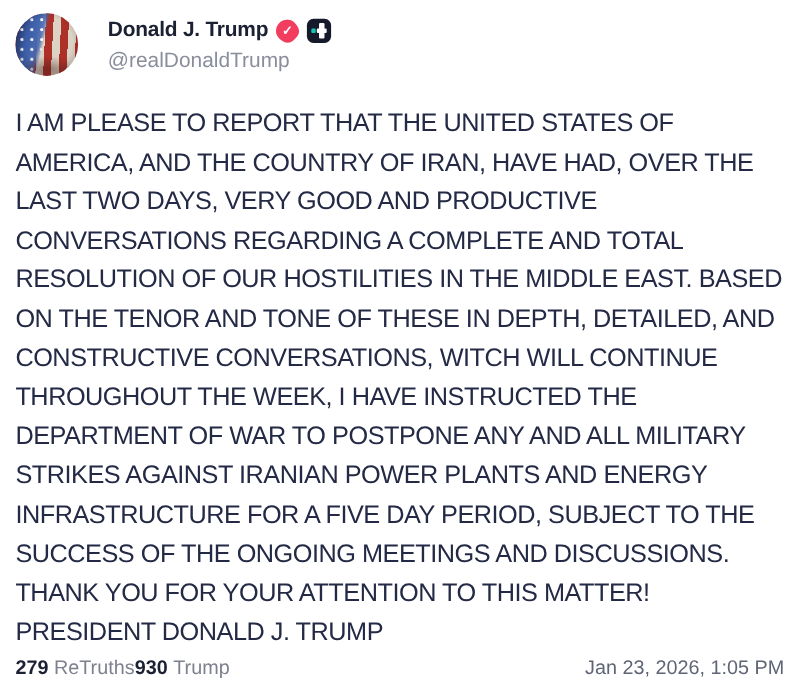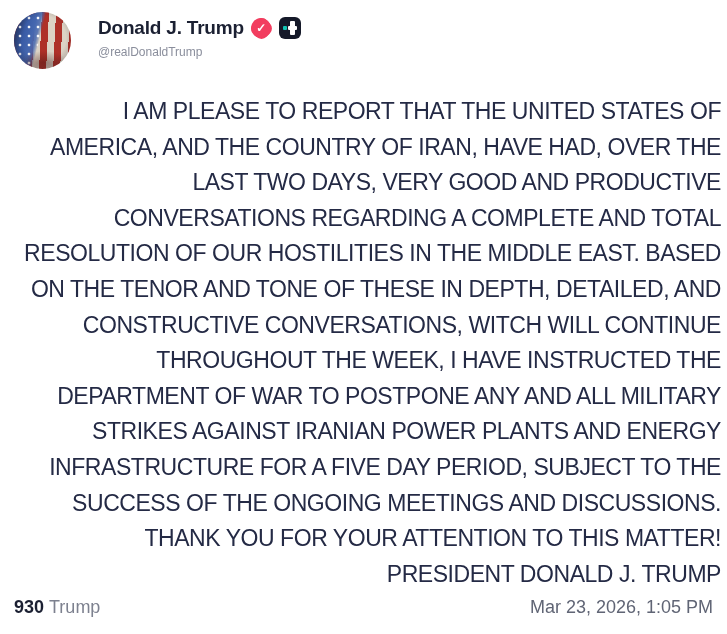--- a/index.html
+++ b/index.html
@@ -51,27 +51,27 @@
   }
 
   .plus-badge {
     position: relative; width: 22px; height: 22px; flex-shrink: 0;
     background: #151929; border-radius: 6px;
   }
   .plus-badge .vbar  { position: absolute; left: 11.5px; top: 4px;  width: 4.6px; height: 14px; background: #ffffff; border-radius: 1px; }
   .plus-badge .hbar  { position: absolute; left: 9.5px;  top: 8.7px; width: 9px;   height: 4.6px; background: #ffffff; border-radius: 1px; }
   .plus-badge .tsq   { position: absolute; left: 4px;    top: 8.7px; width: 4.4px; height: 4.6px; background: #13c5b4; border-radius: 1px; }
 
-  .handle { margin-top: 6px; font-size: 12px; color: #8a8e9c; cursor: pointer; }
+  .handle { margin-top: 6px; font-size: 19px; color: #8a8e9c; cursor: pointer; }
 
   
   .body-text {
     position: absolute; top: 94px; left: 14px; right: 6px;
     font-size: 23px; line-height: 35.6px; letter-spacing: -0.45px;
-    color: #242a45; white-space: pre; overflow: hidden; text-align: right;
+    color: #242a45; white-space: pre; overflow: hidden;
   }
 
   
   .footer {
     position: absolute; left: 14px; right: 14px; top: 597px;
     display: flex; justify-content: space-between; align-items: baseline;
     font-size: 18px;
   }
   .stats { display: flex; align-items: baseline; cursor: pointer; }
   .stat-num { font-weight: 700; color: #1b2032; }
@@ -114,20 +114,24 @@
 DEPARTMENT OF WAR TO POSTPONE ANY AND ALL MILITARY
 STRIKES AGAINST IRANIAN POWER PLANTS AND ENERGY
 INFRASTRUCTURE FOR A FIVE DAY PERIOD, SUBJECT TO THE
 SUCCESS OF THE ONGOING MEETINGS AND DISCUSSIONS.
 THANK YOU FOR YOUR ATTENTION TO THIS MATTER!
 PRESIDENT DONALD J. TRUMP</div>
 
   <div class="footer">
     <div class="stats">
       <span class="stat-group">
+        <span class="stat-num">279</span>
+        <span class="stat-label">ReTruths</span>
+      </span>
+      <span class="stat-group">
         <span class="stat-num">930</span>
         <span class="stat-label">Trump</span>
       </span>
     </div>
-    <div class="timestamp">Mar 23, 2026, 1:05 PM</div>
+    <div class="timestamp">Jan 23, 2026, 1:05 PM</div>
   </div>
 
 </div>
 
 </body></html>

